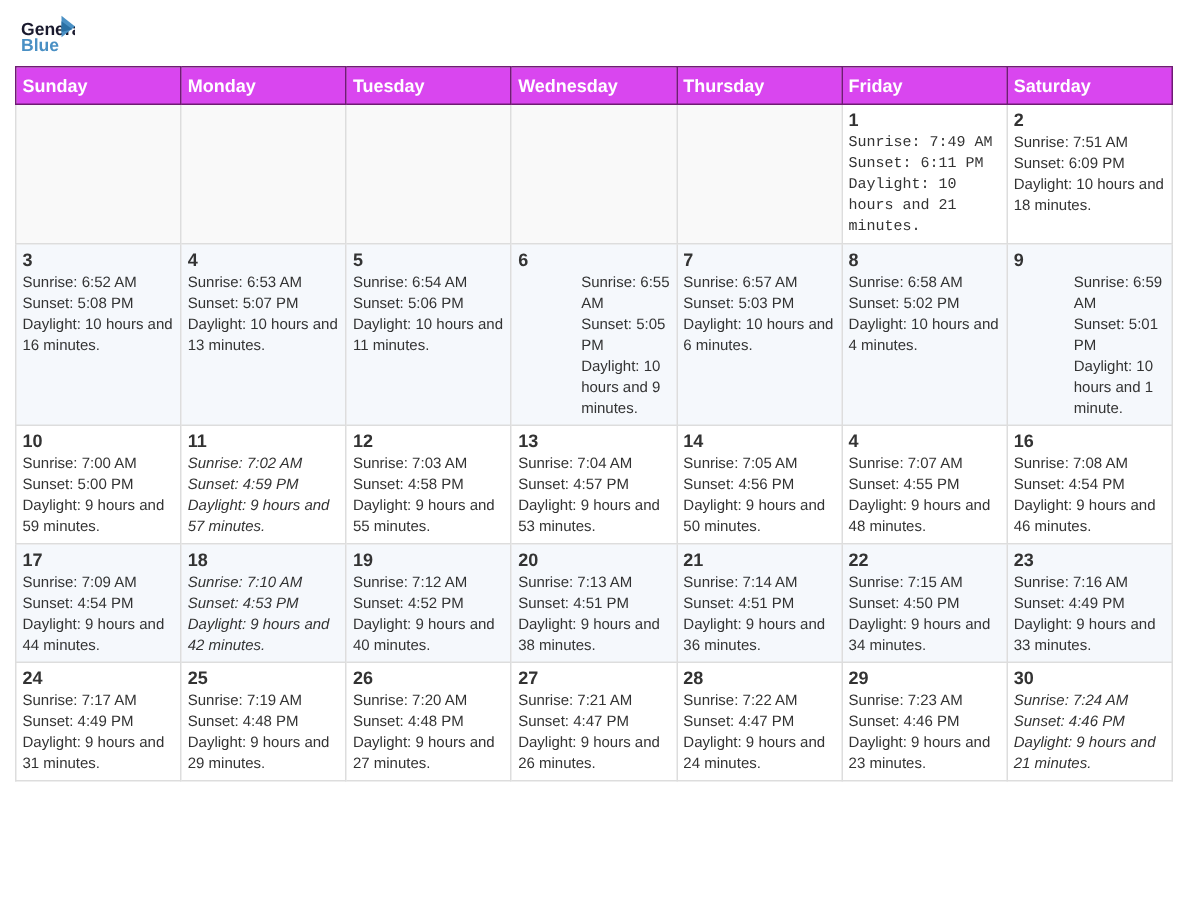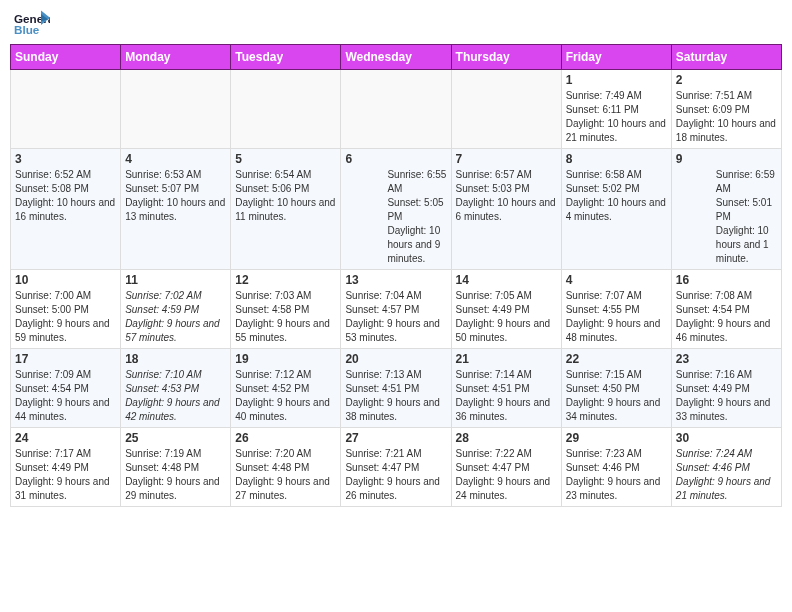--- a/index.html
+++ b/index.html
@@ -115,21 +115,21 @@
   </thead>
   <tbody id="calendar-body">
   <tr>
         <td class="empty-cell"></td>
         <td class="empty-cell"></td>
         <td class="empty-cell"></td>
         <td class="empty-cell"></td>
         <td class="empty-cell"></td>
         <td>
           <span class="day-number">1</span>
-          <div class="day-info" style="white-space: pre-line;">Sunrise: 7:49 AM
+          <div class="day-info" style="white-space: pre-line; font-family: Liberation Mono, monospace;">Sunrise: 7:49 AM
 Sunset: 6:11 PM
 Daylight: 10 hours and 21 minutes.</div>
         </td>
         <td>
           <span class="day-number">2</span>
           <div class="day-info" style="white-space: pre-line;">Sunrise: 7:51 AM
 Sunset: 6:09 PM
 Daylight: 10 hours and 18 minutes.</div>
         </td>
       </tr>
@@ -198,21 +198,21 @@
         </td>
         <td>
           <span class="day-number">13</span>
           <div class="day-info" style="white-space: pre-line;">Sunrise: 7:04 AM
 Sunset: 4:57 PM
 Daylight: 9 hours and 53 minutes.</div>
         </td>
         <td>
           <span class="day-number">14</span>
           <div class="day-info" style="white-space: pre-line;">Sunrise: 7:05 AM
-Sunset: 4:49 PM
+Sunset: 4:56 PM
 Daylight: 9 hours and 50 minutes.</div>
         </td>
         <td>
           <span class="day-number">4</span>
           <div class="day-info" style="white-space: pre-line;">Sunrise: 7:07 AM
 Sunset: 4:55 PM
 Daylight: 9 hours and 48 minutes.</div>
         </td>
         <td>
           <span class="day-number">16</span>

